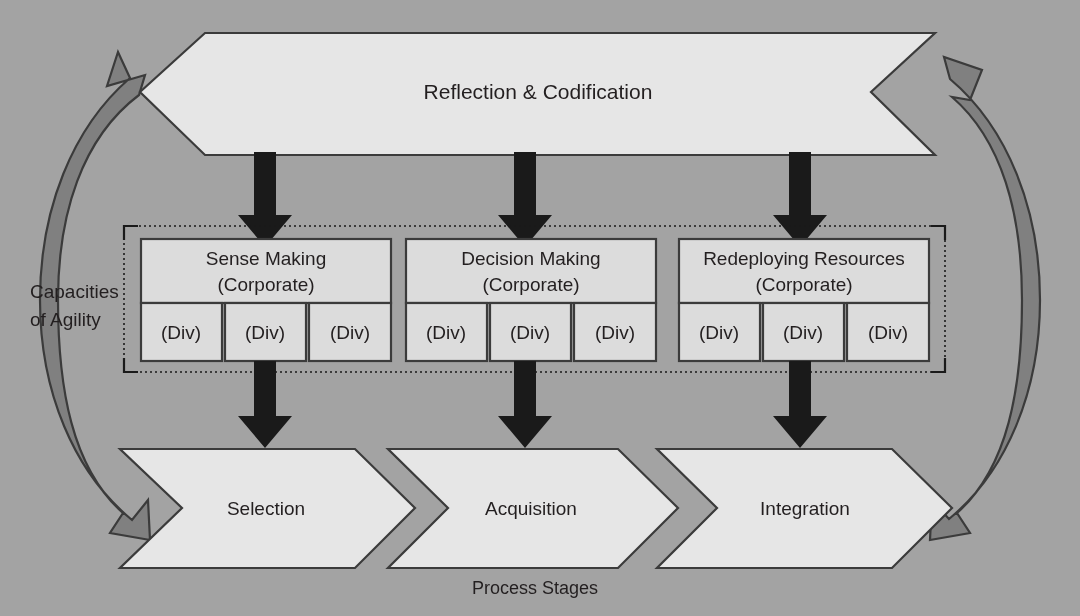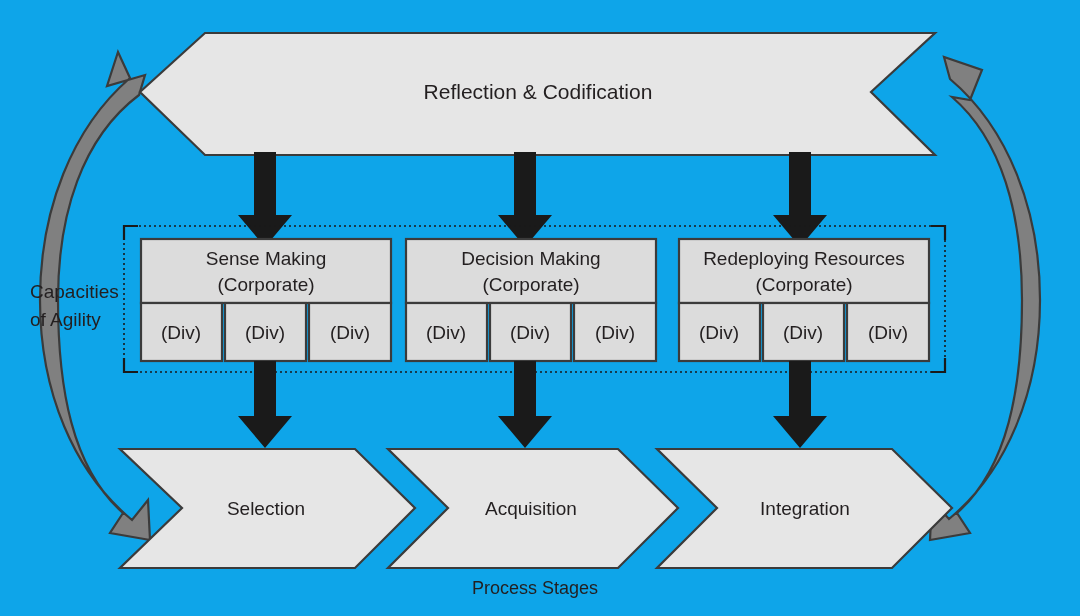--- a/index.html
+++ b/index.html
@@ -8,21 +8,21 @@
     padding: 0;
     background: #ffffff;
   }
   body {
     font-family: "Liberation Sans", sans-serif;
   }
   #diagram-root {
     position: relative;
     width: 1080px;
     height: 616px;
-    background: #0ea5e9;
+    background: #a3a3a3;
     overflow: hidden;
   }
   #diagram-svg {
     position: absolute;
     top: 0;
     left: 0;
     width: 1080px;
     height: 616px;
   }
   .svg-text {

